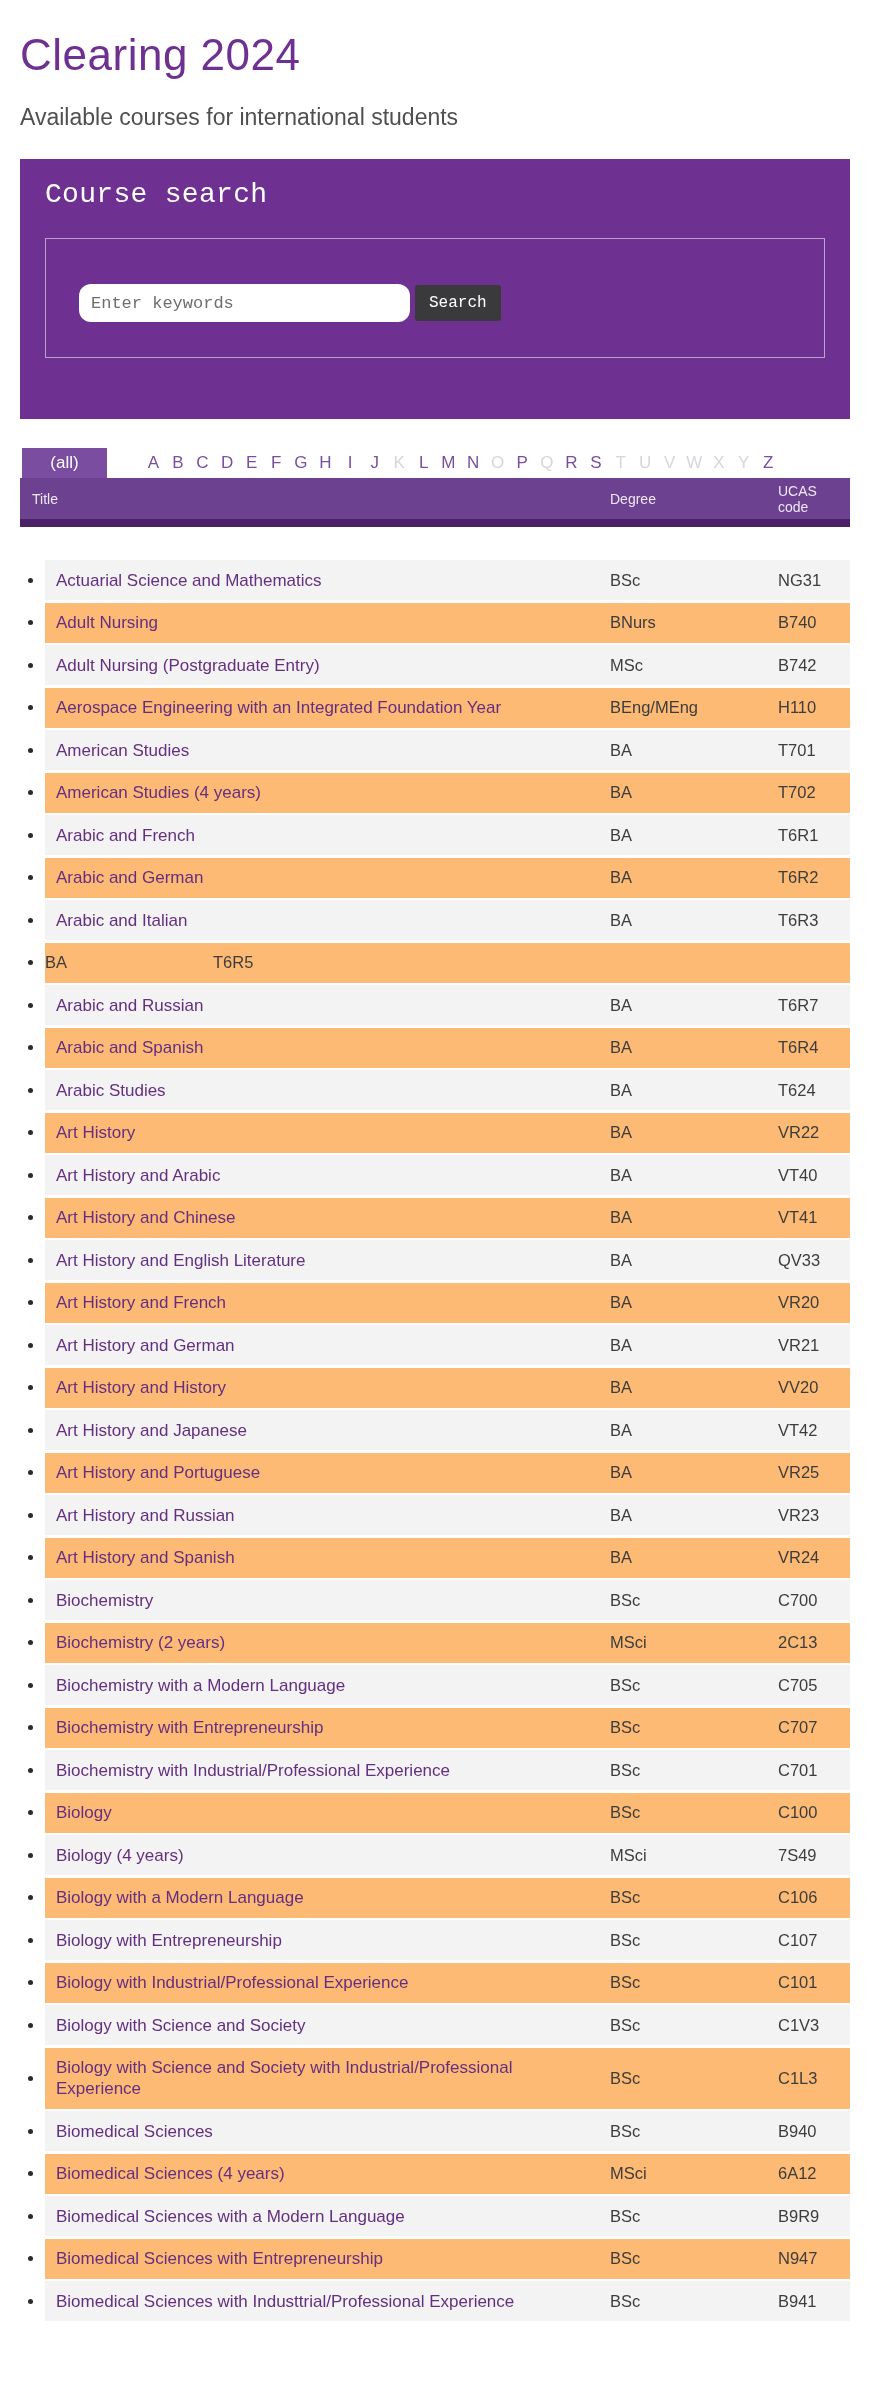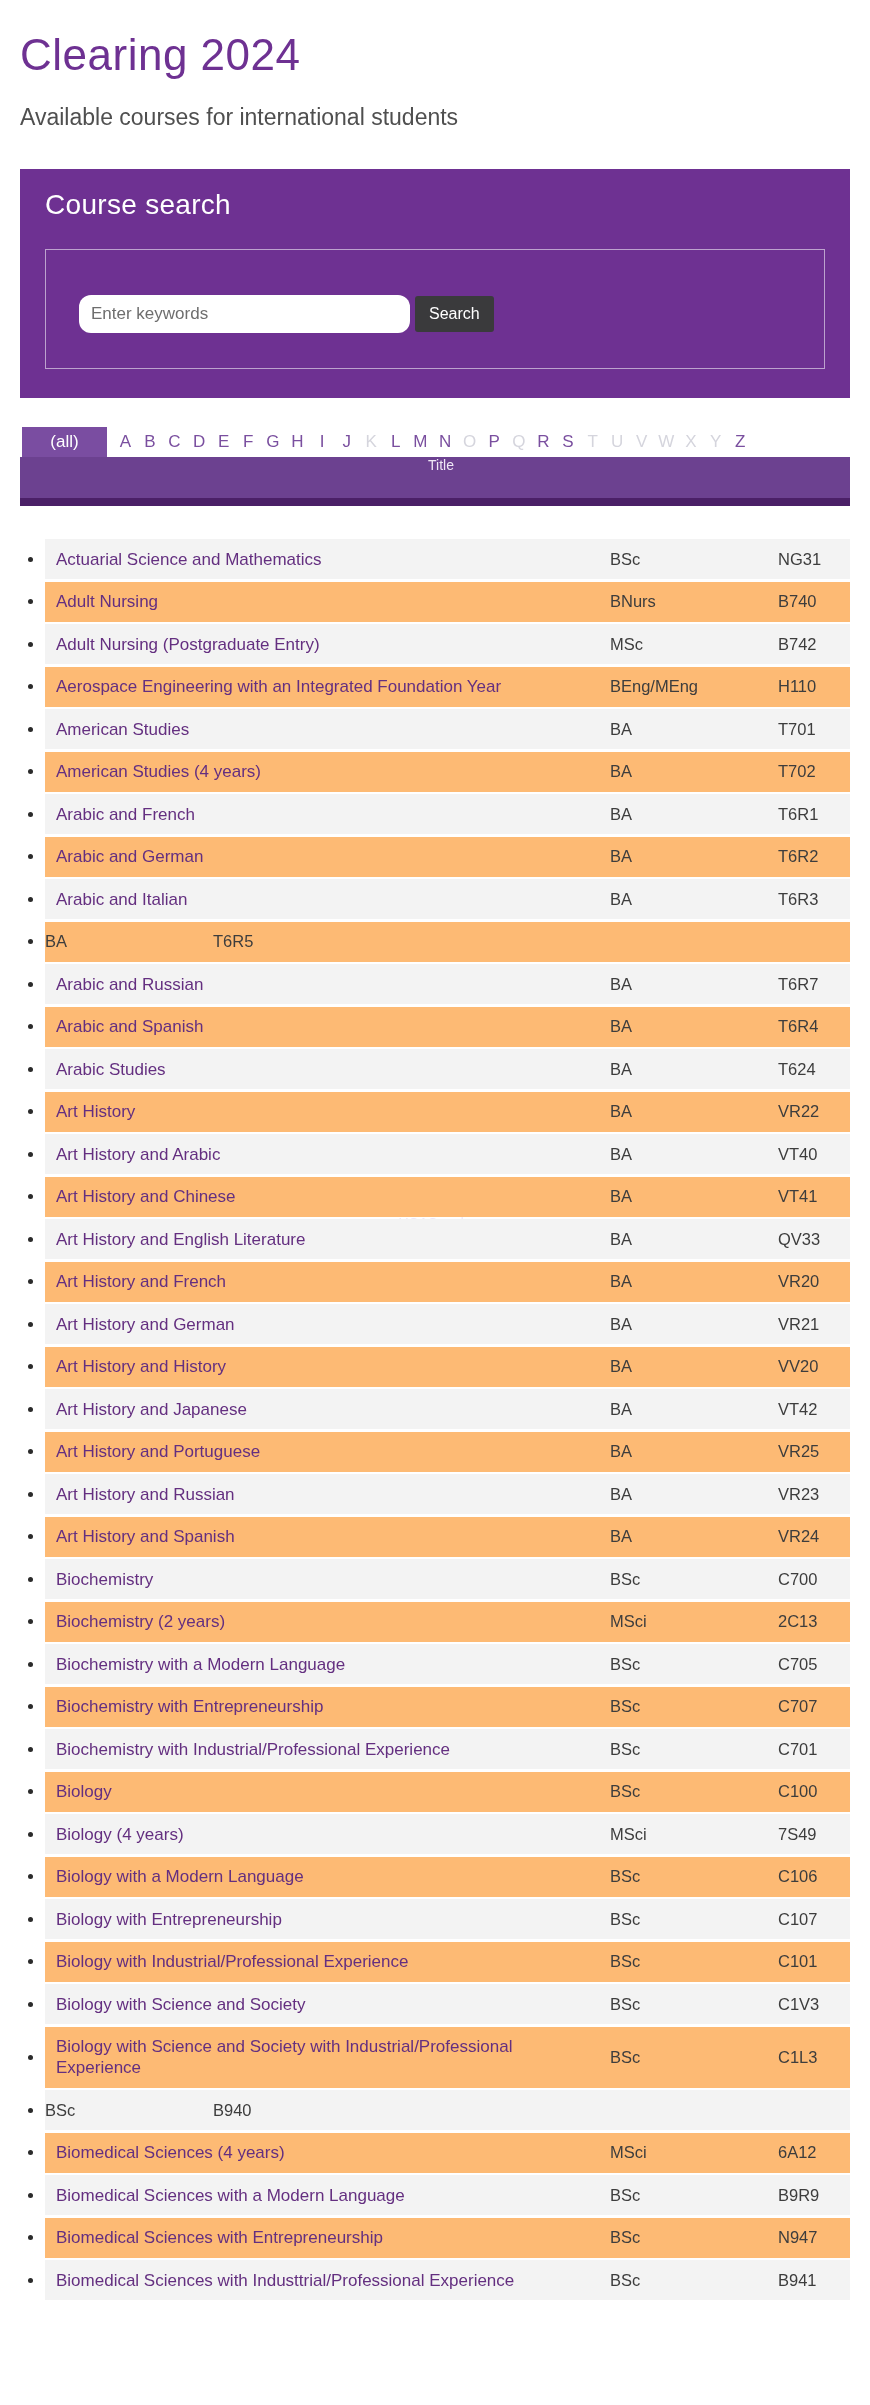--- a/index.html
+++ b/index.html
@@ -29,22 +29,23 @@
     font-size:44px;font-weight:300;letter-spacing:.5px;
     color:var(--brand);
   }
   .page-subtitle{
     margin-top:24px;
     font-size:23px;font-weight:300;color:#4f4f4f;
   }
 
   
   .hero{
-    margin-top:38px;height:229px;background:var(--brand);
+    margin-top:28px;height:260px;background:var(--brand);
     padding:20px 25px;
+    font-family:Liberation Mono, monospace;
   }
   .hero h2{
     font-size:28px;font-weight:300;color:#fff;letter-spacing:.3px;
   }
   .search-fieldset{
     margin-top:28px;height:120px;
     border:1px solid rgba(255,255,255,.55);
     padding:45px 0 0 33px;
   }
   .search-row{display:flex;align-items:center;}
@@ -55,42 +56,42 @@
   }
   .search-input::placeholder{color:#6e6e6e;}
   .search-button{
     margin-left:5px;height:36px;padding:0 14px;
     background:var(--button-dark);color:#fff;border:none;border-radius:3px;
     font-family:inherit;font-size:16px;font-weight:300;cursor:pointer;
   }
 
   
   .filter-bar{
-    margin-top:29px;display:flex;align-items:stretch;height:30px;
+    margin-top:29px;display:flex;align-items:stretch;height:30px;gap:28px;
   }
   .filter-all{
     display:inline-flex;align-items:center;justify-content:center;
     width:85px;margin-left:2px;background:var(--tab-purple);
     color:#fff;font-size:17px;text-decoration:none;
   }
   .letters{
     display:flex;align-items:center;margin-left:6px;
   }
   .letter{
     display:inline-block;width:24.6px;text-align:center;
     font-size:17px;color:var(--letter);text-decoration:none;
   }
   .letter.disabled{color:var(--letter-disabled);cursor:default;}
 
   
   .table-header{
     display:flex;align-items:center;height:49px;
     background:var(--header-purple);
     border-bottom:8px solid var(--header-border);
-    color:#efe7f6;font-size:14px;font-weight:300;flex-direction:column;
+    color:#efe7f6;font-size:14px;font-weight:300;
   }
   .th-title{flex:0 0 590px;padding-left:12px;}
   .th-degree{flex:0 0 168px;}
   .th-code{flex:1 1 auto;}
 
   
   .rows{margin-top:33px;}
   .row{display:flex;margin-bottom:2.5px;min-height:40px;}
   .bullet-cell{
     flex:0 0 25px;display:flex;align-items:center;justify-content:flex-start;
@@ -593,20 +594,23 @@
       </div>
       <div class="cell-degree">BSc</div>
       <div class="cell-code">C1L3</div>
     </div>
   </div>
       <div class="row">
     <div class="bullet-cell">
       <span class="bullet"></span>
     </div>
     <div class="stripe">
+      <div class="cell-title">
+        <a href="#">Biomedical Sciences</a>
+      </div>
       <div class="cell-degree">BSc</div>
       <div class="cell-code">B940</div>
     </div>
   </div>
       <div class="row">
     <div class="bullet-cell">
       <span class="bullet"></span>
     </div>
     <div class="stripe">
       <div class="cell-title">

